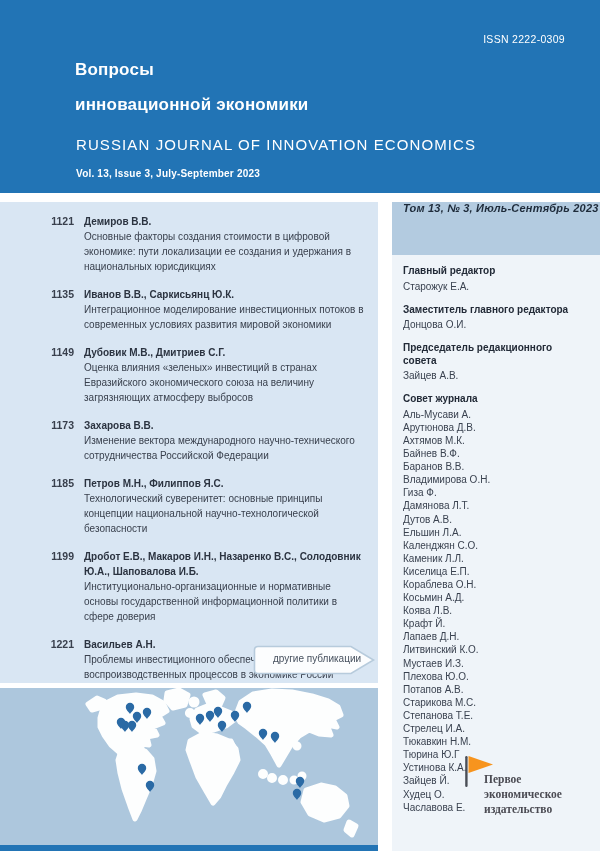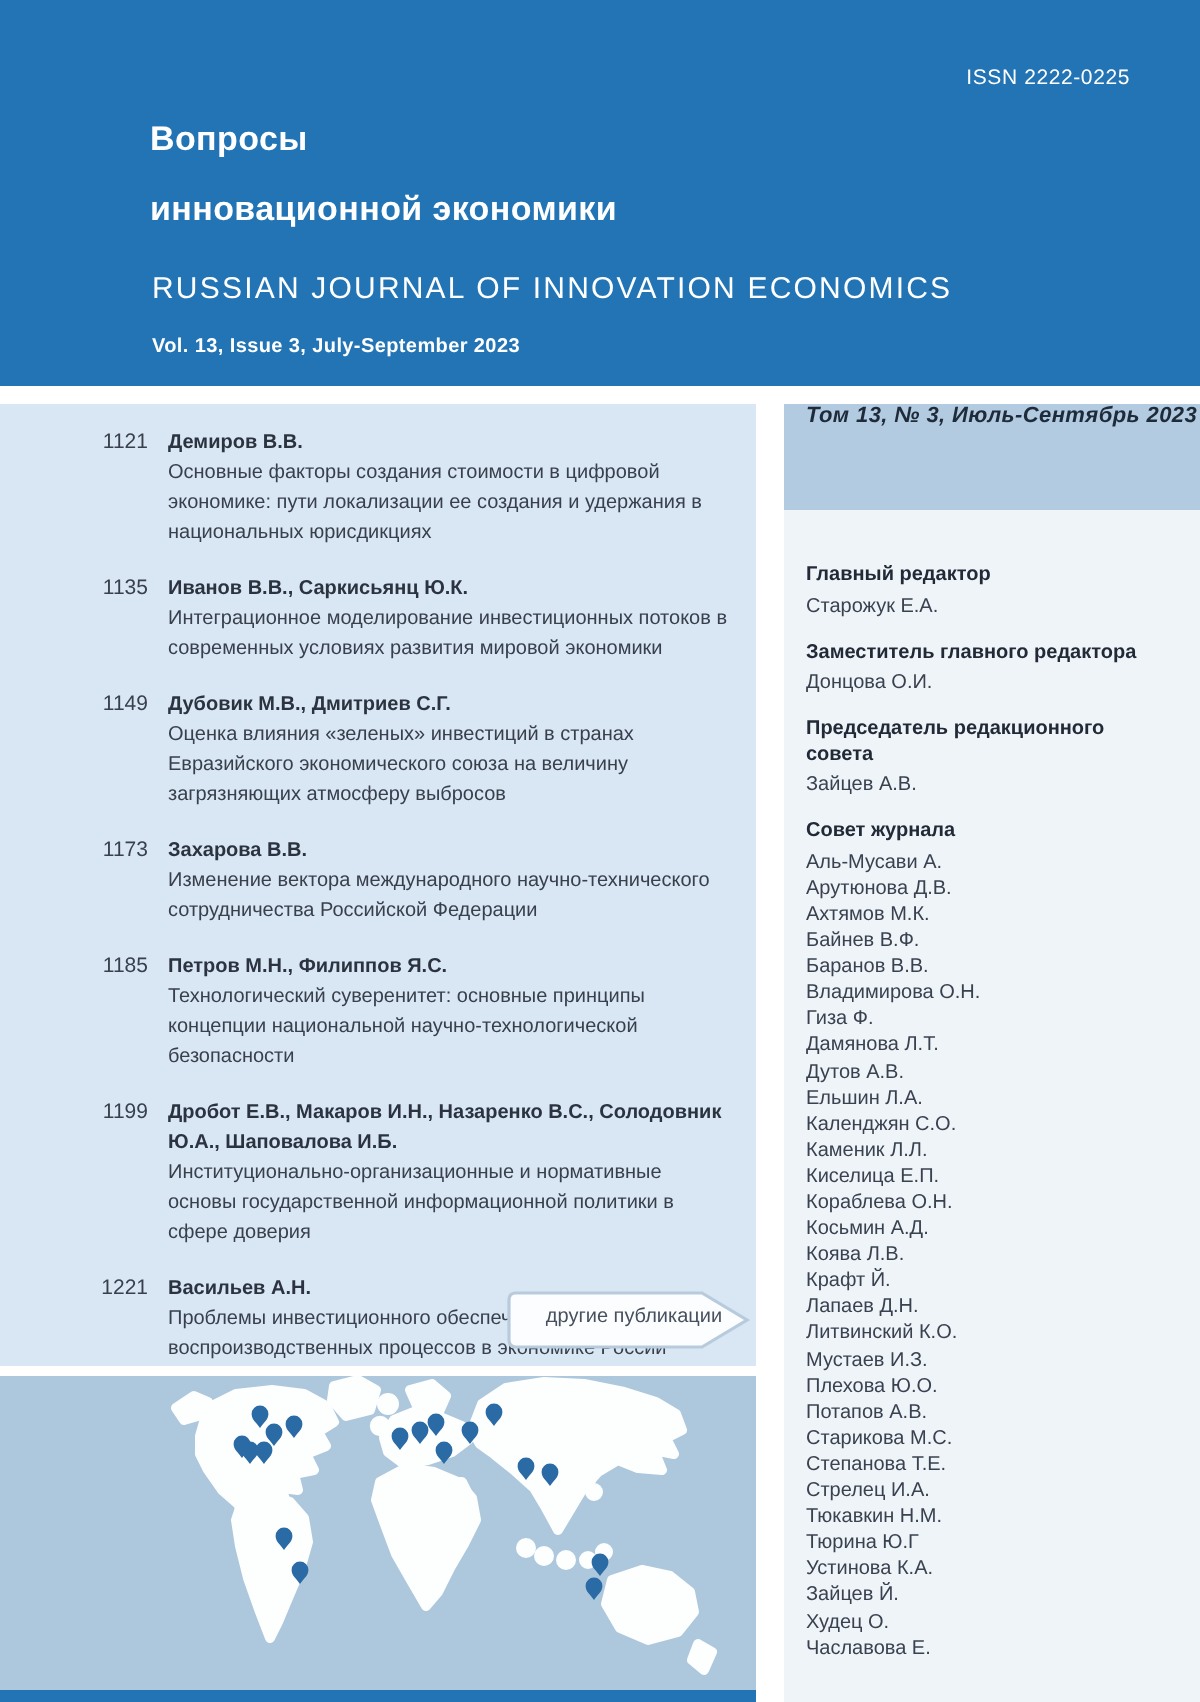--- a/index.html
+++ b/index.html
@@ -23,21 +23,21 @@
              letter-spacing:1.1px;}
   .jvol{position:absolute;left:76px;top:168px;font-size:10px;font-weight:bold;
         letter-spacing:0.2px;}
 
   
   .toc-col{position:absolute;left:0;top:202px;width:378px;height:481px;
            background:var(--toc-bg);}
   .toc-list{padding-top:12px;}
   .toc-entry{display:flex;margin-bottom:13px;}
   .toc-page{flex:none;width:74px;text-align:right;padding-right:10px;
-            font-size:10.5px;color:var(--text-dark);line-height:15px;}
+            font-size:10.5px;color:var(--text-dark);line-height:15px;font-weight:bold;}
   .toc-body{width:282px;font-size:10px;line-height:15px;color:var(--text-dark);}
   .toc-authors{font-weight:bold;color:var(--text-darker);}
 
   .more-btn{position:absolute;right:2px;bottom:8px;width:124px;height:30px;cursor:pointer;}
   .more-btn svg{position:absolute;left:0;top:0;}
   .more-btn .lbl{position:absolute;left:12px;top:8px;width:106px;text-align:center;
                  font-size:10px;color:#46505e;}
 
   
   .map-section{position:absolute;left:0;top:688px;width:378px;height:157px;
@@ -45,40 +45,40 @@
   .map-section svg{display:block;}
   .bottom-strip{position:absolute;left:0;top:845px;width:378px;height:6px;
                 background:var(--header-blue);}
 
   
   .sidebar{position:absolute;left:392px;top:202px;width:208px;height:649px;
            background:var(--sidebar-bg);}
   .issue-box{height:53px;background:var(--issue-box-bg);display:flex;align-items:flex-start;
              padding-left:11px;font-weight:bold;font-size:11px;color:#1e2b3a;
              letter-spacing:0.2px;font-style:italic;}
-  .editorial{padding:27px 8px 0 11px;}
+  .editorial{padding:10px 8px 0 11px;}
   .role-section{margin-bottom:11px;}
   .role-heading{font-weight:bold;font-size:10px;line-height:12.5px;color:#222a37;
                 margin-bottom:2px;width:172px;}
   .name{font-size:10px;line-height:13.1px;color:#3a4250;}
 
   
   .publisher{position:absolute;left:70px;top:550px;width:130px;height:90px;cursor:pointer;}
   .publisher svg{position:absolute;left:0;top:0;}
   .pub-text{position:absolute;left:22px;top:20px;width:112px;
             font-family:"Liberation Serif",serif;font-weight:bold;
             font-size:11.5px;line-height:15px;color:#4b4b53;}
 </style>
 </head>
 <body>
 
 <div class="page">
 
   <div class="masthead">
-    <div class="issn">ISSN 2222-0225</div>
+    <div class="issn">ISSN 2222-0309</div>
     <div class="jtitle">
       <div>Вопросы</div>
       <div>инновационной экономики</div>
     </div>
     <div class="jsubtitle">RUSSIAN JOURNAL  OF INNOVATION ECONOMICS</div>
     <div class="jvol">Vol. 13, Issue 3,  July-September 2023</div>
   </div>
 
   <div class="toc-col">
     <div class="toc-list">
@@ -253,15 +253,26 @@
             <div class="name">Стрелец И.А.</div>
             <div class="name">Тюкавкин Н.М.</div>
             <div class="name">Тюрина Ю.Г</div>
             <div class="name">Устинова К.А.</div>
             <div class="name">Зайцев Й.</div>
             <div class="name">Худец О.</div>
             <div class="name">Чаславова Е.</div>
           </div>
   </div>
 </div>
+    <div class="publisher">
+      <svg width="40" height="40" viewBox="0 0 40 40">
+        <rect x="3.2" y="4" width="2.4" height="31" rx="1.2" fill="#4a4e57"></rect>
+        <polygon points="6.5,4 31,12.5 6.5,21" fill="#f7941e"></polygon>
+      </svg>
+      <div class="pub-text">
+        <div>Первое</div>
+        <div>экономическое</div>
+        <div>издательство</div>
+      </div>
+    </div>
   </div>
 
 </div>
 
 </body></html>

